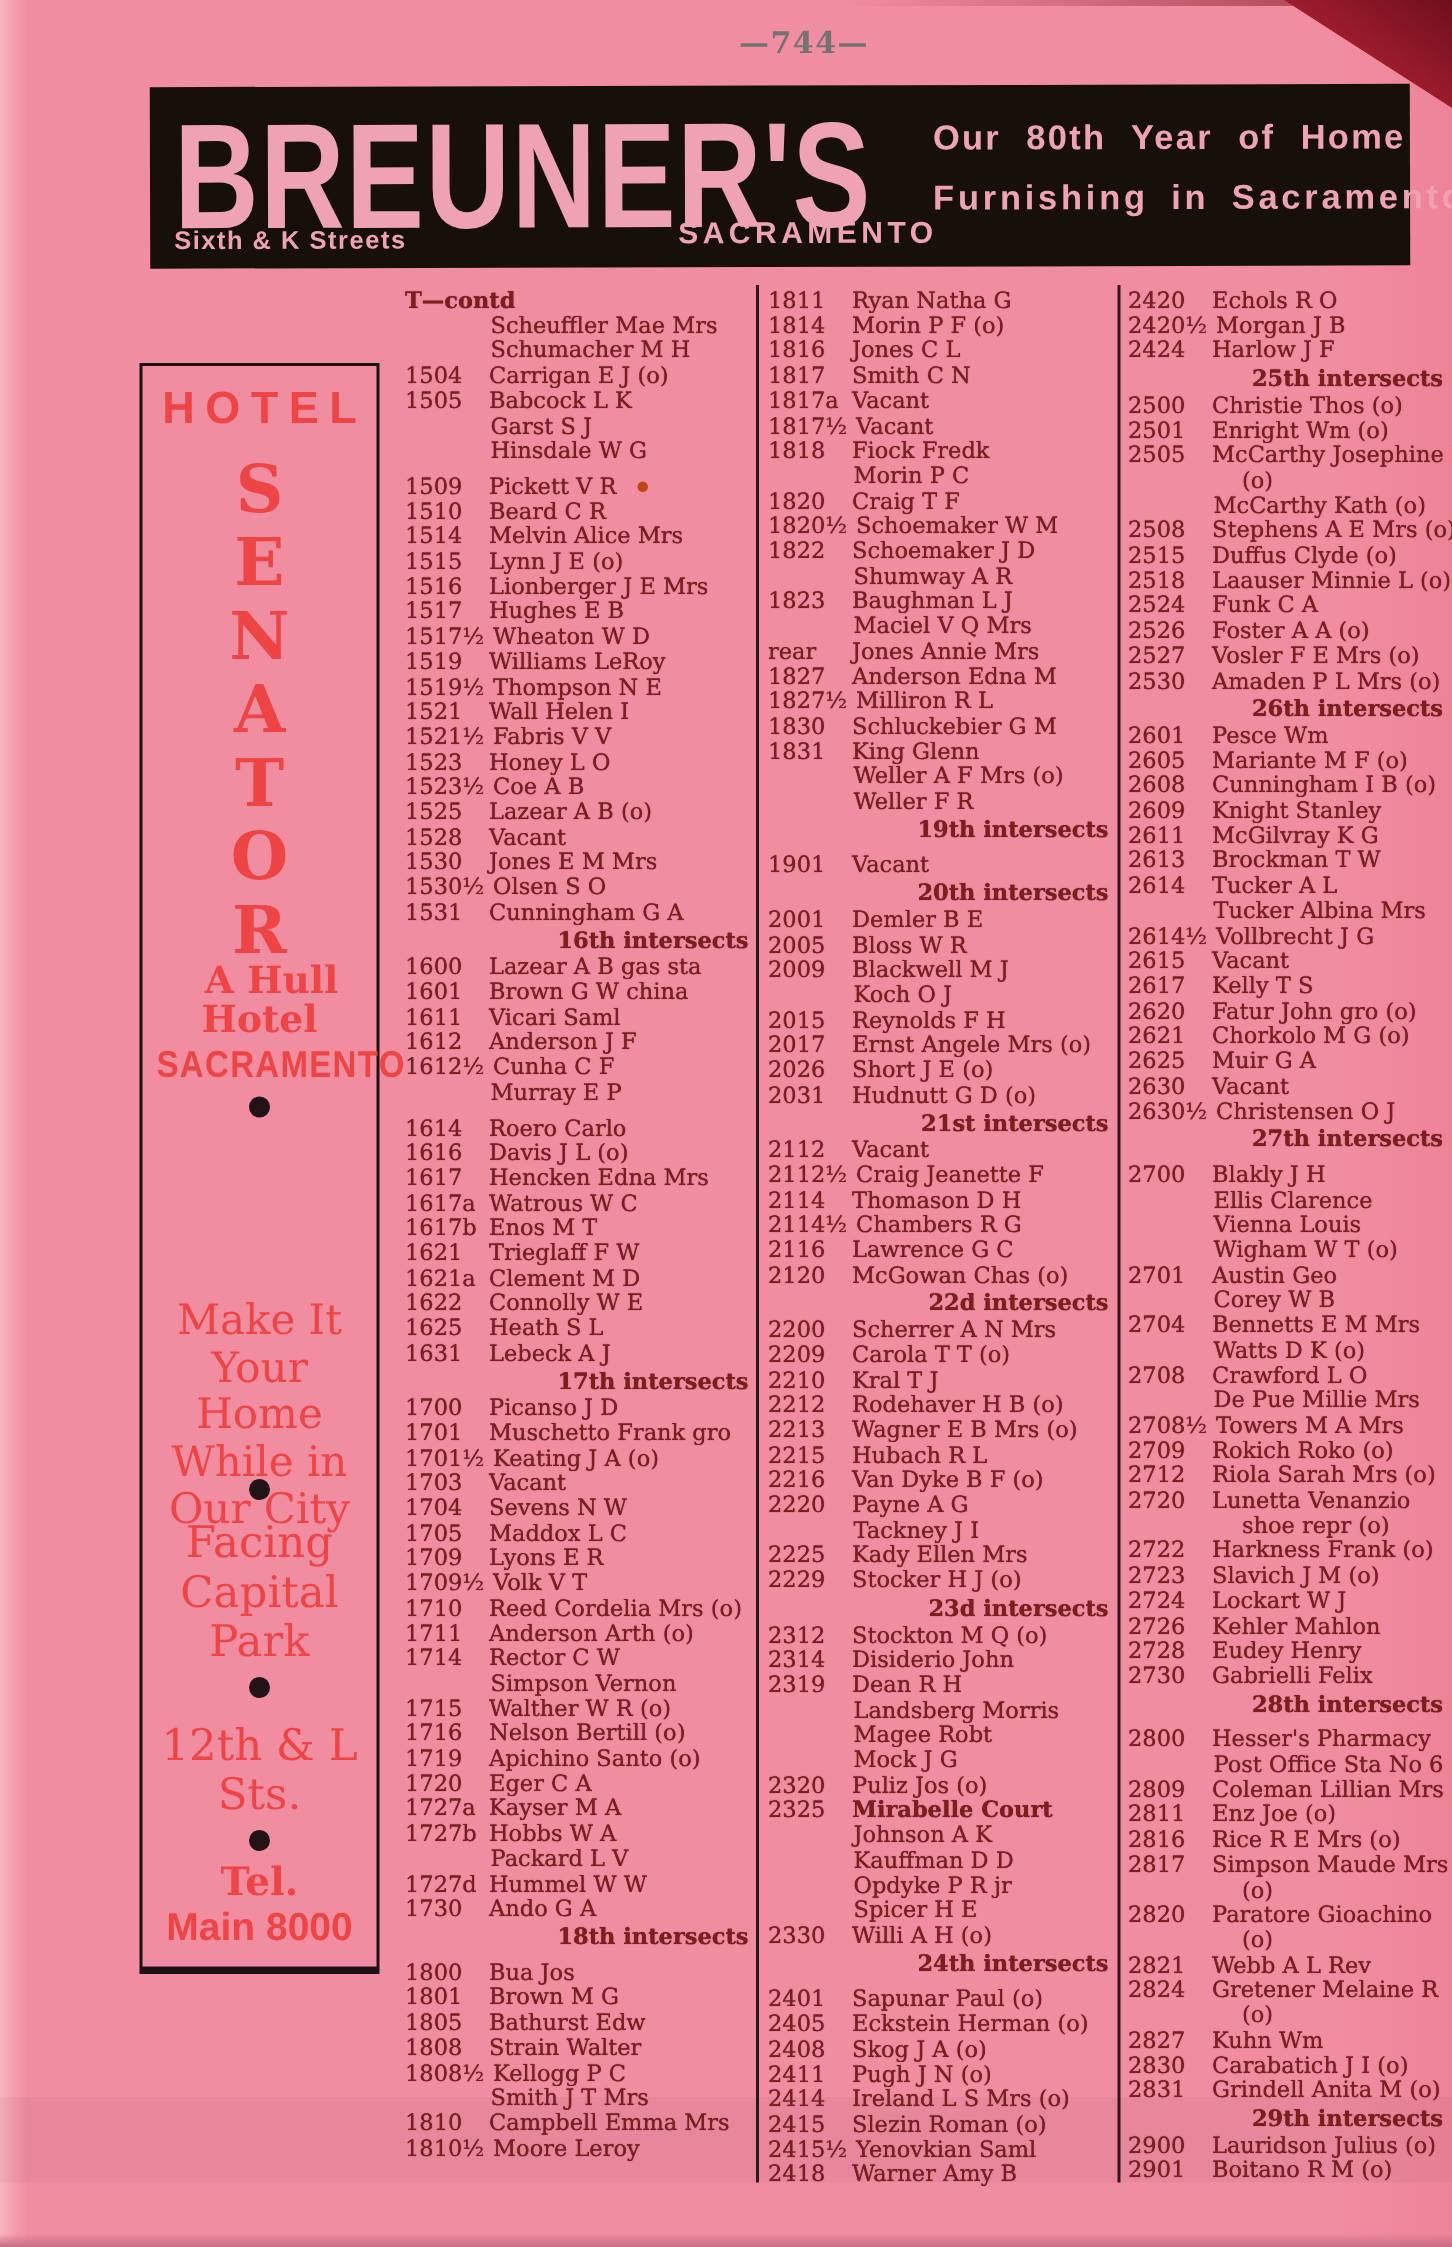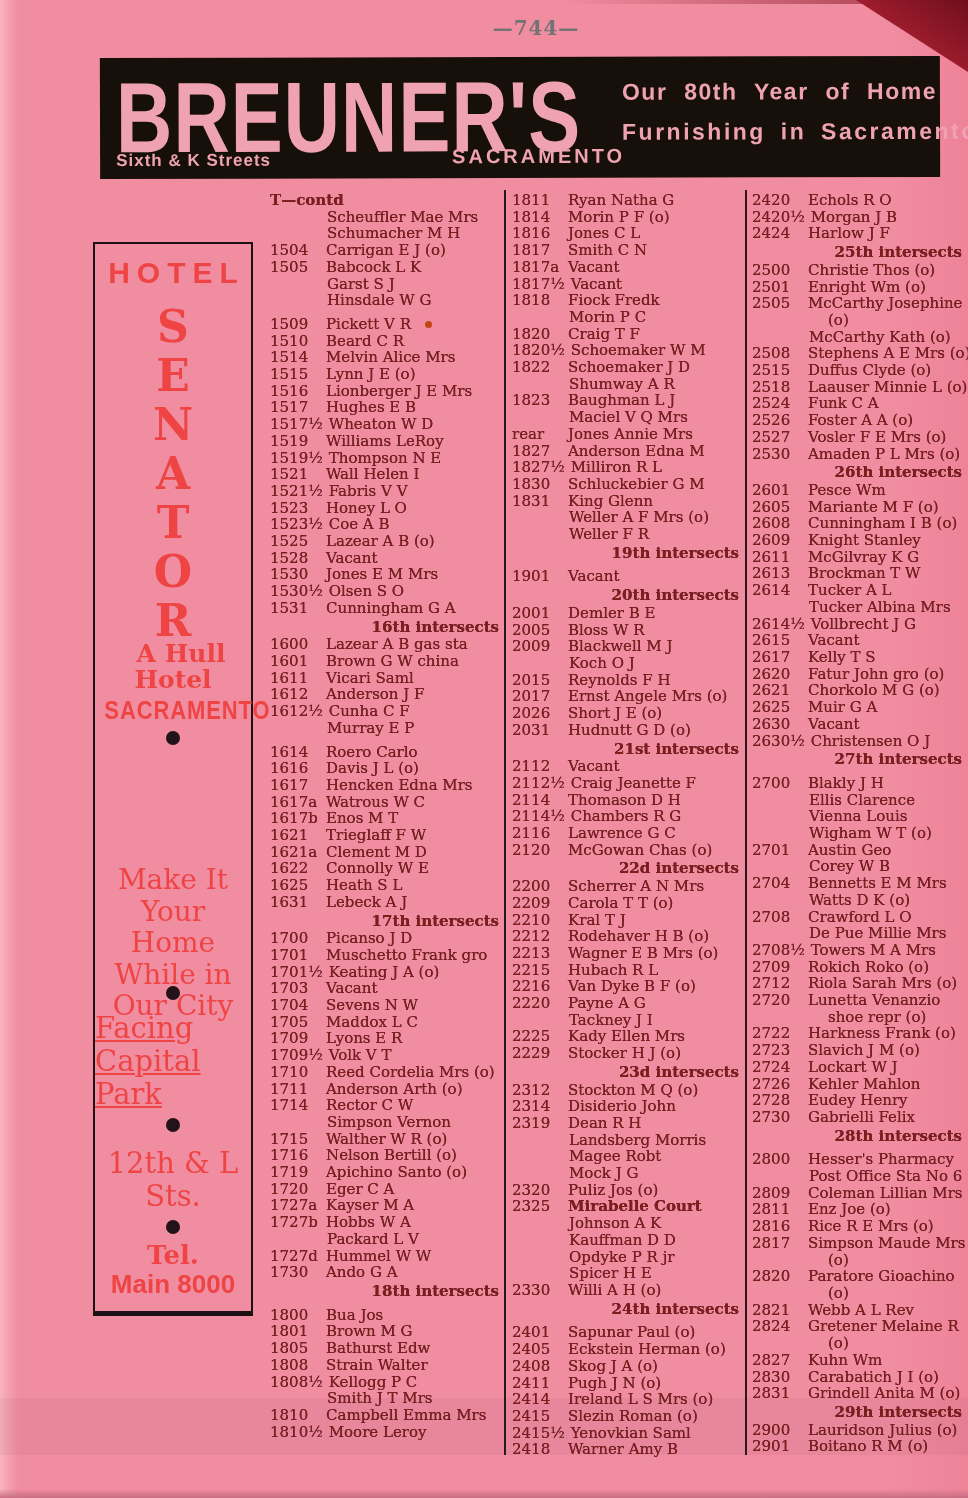--- a/index.html
+++ b/index.html
@@ -42,21 +42,21 @@
     font-family:"Liberation Sans",sans-serif;font-weight:bold;font-size:30px;letter-spacing:7px;text-indent:7px;}
   .v-letters{position:absolute;top:58px;left:0;right:0;text-align:center;}
   .v-letter{font:bold 44px/49px "DejaVu Serif",serif;}
   .h-sub1{position:absolute;top:397px;left:0;right:0;text-align:center;font:bold 25px/26px "DejaVu Serif",serif;padding-left:16px;}
   .h-sub2{position:absolute;top:423px;left:0;right:0;text-align:center;font:bold 25px/26px "DejaVu Serif",serif;}
   .h-city{position:absolute;top:452px;left:0;right:0;text-align:center;
     font-family:"Liberation Sans",sans-serif;font-weight:bold;font-size:25px;transform:scaleX(.88);letter-spacing:1px;}
   .h-dot{position:absolute;left:50%;margin-left:-7px;width:14px;height:14px;border-radius:50%;background:#231318;}
   .dot1{top:487px}.dot2{top:742px}.dot3{top:874px}.dot4{top:976px}
   .h-slogan{position:absolute;top:572px;left:0;right:0;text-align:center;font:28px/31.5px "DejaVu Serif",serif;margin-top:48px;}
-  .h-facing{position:absolute;top:768px;left:0;right:0;text-align:left;font:29px/33px "DejaVu Serif",serif;text-decoration:underline;}
+  .h-facing{position:absolute;top:768px;left:0;right:0;text-align:center;font:29px/33px "DejaVu Serif",serif;}
   .h-addr{position:absolute;top:903px;left:0;right:0;text-align:center;font:29px/33px "DejaVu Serif",serif;}
   .h-tel{position:absolute;top:998px;left:0;right:0;text-align:center;font:bold 26px/27px "DejaVu Serif",serif;}
   .h-tel .list-line:last-child{font-family:"Liberation Sans",sans-serif;font-size:26px;margin-top:2px;}
 
   
   .vrule{position:absolute;top:190px;height:1265px;width:2px;background:#2c191f;}
   .vrule1{left:504px}.vrule2{left:745px}
   .dcol{position:absolute;top:192px;font-size:15px;line-height:16.7px;color:#7f1d1d;
     text-shadow:0 0 .6px rgba(37,20,26,.85);}
   .dcol1{left:270px;width:233px;}

